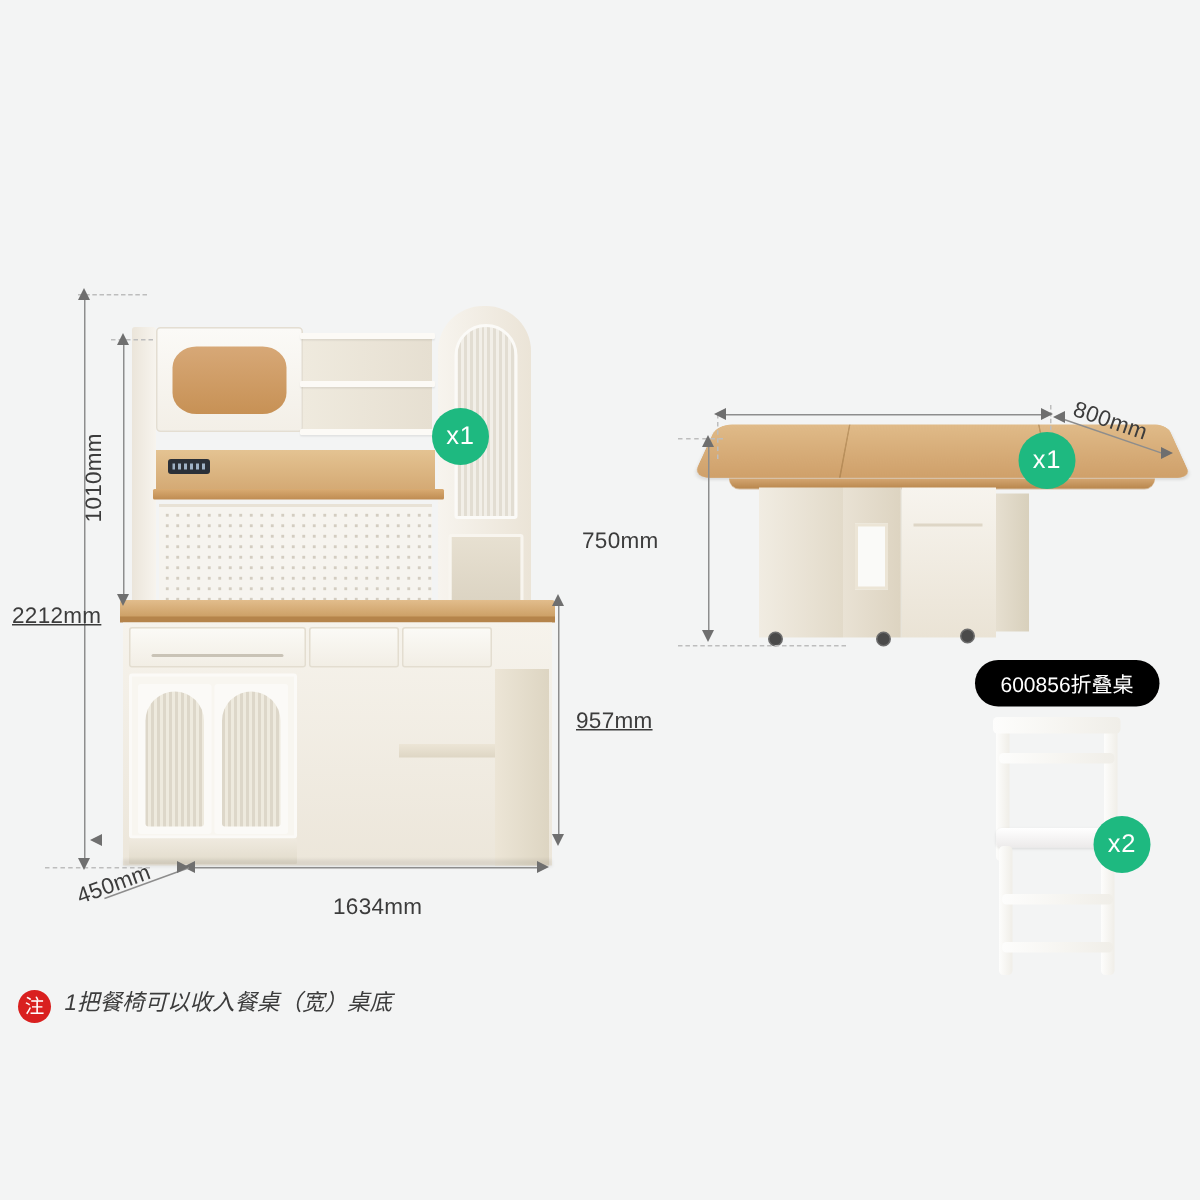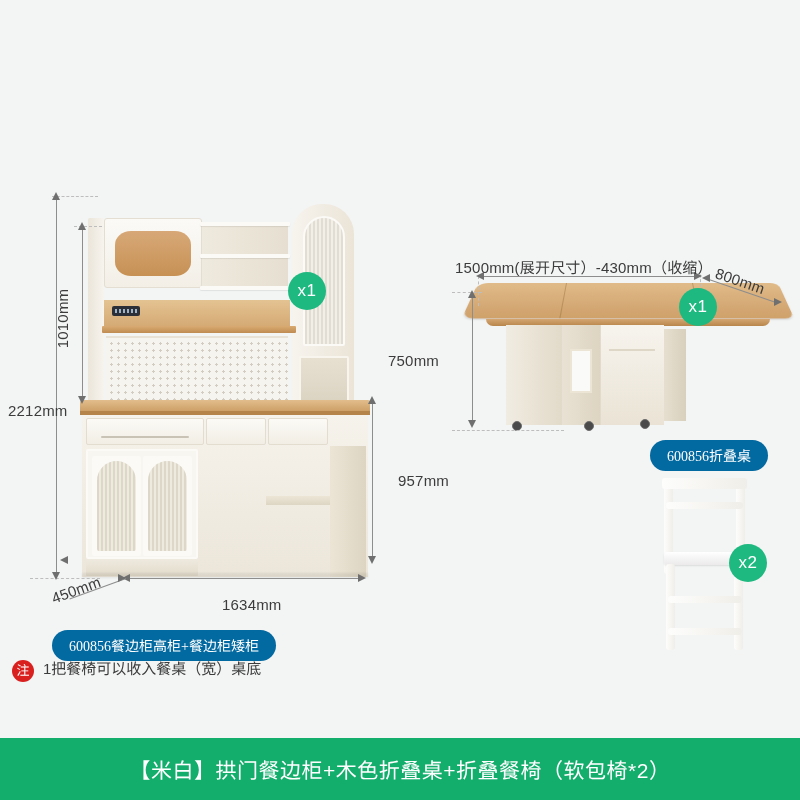--- a/index.html
+++ b/index.html
@@ -51,28 +51,27 @@
     align-items: center;
     justify-content: center;
     font-size: 17px;
     letter-spacing: .5px;
     z-index: 40;
   }
 
   
   .pill {
     position: absolute;
-    background: #0369a1;
+    background: #000000;
     color: #ffffff;
     border-radius: 999px;
     font-size: 14px;
     padding: 5px 17px 6px;
     white-space: nowrap;
     z-index: 30;
-    font-family: Liberation Serif, serif;
   }
 
   
   #footer-banner {
     position: absolute;
     left: 0; bottom: 0;
     width: 800px; height: 62px;
     background: #13ad6c;
     display: flex;
     align-items: center;
@@ -86,21 +85,21 @@
   }
 
   
   #note-block { position: absolute; left: 12px; top: 657px; display: flex; align-items: flex-start; z-index: 30; }
   #note-badge {
     width: 22px; height: 22px; border-radius: 50%;
     background: #d9201f; color: #fff;
     font-size: 13px; line-height: 22px; text-align: center;
     flex: 0 0 auto; margin-top: 3px;
   }
-  #note-lines { margin-left: 9px; color: #3c3c3c; font-size: 15px; line-height: 23px; white-space: nowrap; }
+  #note-lines { margin-left: 9px; color: #3c3c3c; font-size: 15px; line-height: 23px; white-space: nowrap; font-style: italic; }
 
   
   .art { position: absolute; }
 
   
   
 
   
   #cabinet { left: 80px; top: 196px; width: 300px; height: 392px; }
 
@@ -269,44 +268,43 @@
     <div class="panel base-shadow"></div>
   </div>
 
   <div class="qty-badge" style="left:288px;top:272px;width:38px;height:38px;">x1</div>
 
   <div class="ext-line" style="left:52px;top:196px;width:46px;"></div>
   <div class="ext-line" style="left:30px;top:578px;width:70px;"></div>
   <div class="dim-line v" style="left:56px;top:198px;height:378px;"></div>
   <div class="arrowhead arrow-up" style="left:52px;top:192px;"></div>
   <div class="arrowhead arrow-down" style="left:52px;top:572px;"></div>
-  <div class="dim-text" style="left:8px;top:402px;">2212mm</div>
+  <div class="dim-text" style="left:8px;top:402px;text-decoration:underline;">2212mm</div>
 
   <div class="ext-line" style="left:74px;top:226px;width:28px;"></div>
   <div class="dim-line v" style="left:82px;top:228px;height:172px;"></div>
   <div class="arrowhead arrow-up" style="left:78px;top:222px;"></div>
   <div class="arrowhead arrow-down" style="left:78px;top:396px;"></div>
   <div class="dim-text" style="left:33px;top:310px;transform:rotate(-90deg);transform-origin:center;">1010mm</div>
 
   <div class="dim-line v" style="left:372px;top:402px;height:158px;"></div>
   <div class="arrowhead arrow-up" style="left:368px;top:396px;"></div>
   <div class="arrowhead arrow-down" style="left:368px;top:556px;"></div>
-  <div class="dim-text" style="left:398px;top:472px;">957mm</div>
+  <div class="dim-text" style="left:384px;top:472px;text-decoration:underline;">957mm</div>
 
   <div class="dim-line h" style="left:128px;top:578px;width:232px;"></div>
   <div class="arrowhead arrow-left" style="left:122px;top:574px;"></div>
   <div class="arrowhead arrow-right" style="left:358px;top:574px;"></div>
   <div class="dim-text" style="left:222px;top:596px;">1634mm</div>
 
   <div class="dim-line h" style="left:66px;top:578px;width:60px;transform:rotate(-20deg);transform-origin:right center;"></div>
   <div class="arrowhead arrow-left" style="left:60px;top:556px;"></div>
   <div class="arrowhead arrow-right" style="left:118px;top:574px;"></div>
   <div class="dim-text" style="left:52px;top:590px;transform:rotate(-20deg);transform-origin:left center;">450mm</div>
 
-  <div class="pill" style="left:52px;top:630px;">600856餐边柜高柜+餐边柜矮柜</div>
 
   <div id="note-block">
     <div id="note-badge">注</div>
     <div id="note-lines">
       <div>1把餐椅可以收入餐桌（宽）桌底</div>
     </div>
   </div>
 
   <div id="table-unit" class="art">
     <div class="tbl-surface">
@@ -326,21 +324,20 @@
     <div class="caster" style="left:162px;top:136px;"></div>
   </div>
 
   <div class="qty-badge" style="left:679px;top:288px;width:38px;height:38px;">x1</div>
 
   <div class="ext-line v" style="left:478px;top:276px;height:30px;"></div>
   <div class="ext-line v" style="left:700px;top:270px;height:26px;"></div>
   <div class="dim-line h" style="left:482px;top:276px;width:214px;"></div>
   <div class="arrowhead arrow-left" style="left:476px;top:272px;"></div>
   <div class="arrowhead arrow-right" style="left:694px;top:272px;"></div>
-  <div class="dim-text" style="left:455px;top:256px;">1500mm(展开尺寸）-430mm（收缩）</div>
 
   <div class="dim-line h" style="left:706px;top:278px;width:74px;transform:rotate(19deg);transform-origin:left center;"></div>
   <div class="arrowhead arrow-left" style="left:702px;top:274px;"></div>
   <div class="arrowhead arrow-right" style="left:774px;top:298px;"></div>
   <div class="dim-text" style="left:716px;top:264px;transform:rotate(19deg);transform-origin:left center;">800mm</div>
 
   <div class="ext-line" style="left:452px;top:292px;width:30px;"></div>
   <div class="ext-line" style="left:452px;top:430px;width:112px;"></div>
   <div class="dim-line v" style="left:472px;top:296px;height:128px;"></div>
   <div class="arrowhead arrow-up" style="left:468px;top:290px;"></div>
@@ -363,17 +360,14 @@
     <div class="ch-bar" style="left:14px;top:86px;width:9px;height:86px;"></div>
     <div class="ch-bar" style="left:82px;top:86px;width:9px;height:86px;"></div>
 
     <div class="ch-bar" style="left:16px;top:118px;width:74px;height:7px;"></div>
     <div class="ch-bar" style="left:16px;top:150px;width:74px;height:7px;"></div>
   </div>
 
   <div class="qty-badge" style="left:729px;top:544px;width:38px;height:38px;">x2</div>
 
 
-  <div id="footer-banner">
-    <span class="txt">【米白】拱门餐边柜+木色折叠桌+折叠餐椅（软包椅*2）</span>
-  </div>
 
 </div>
 
 </body></html>

